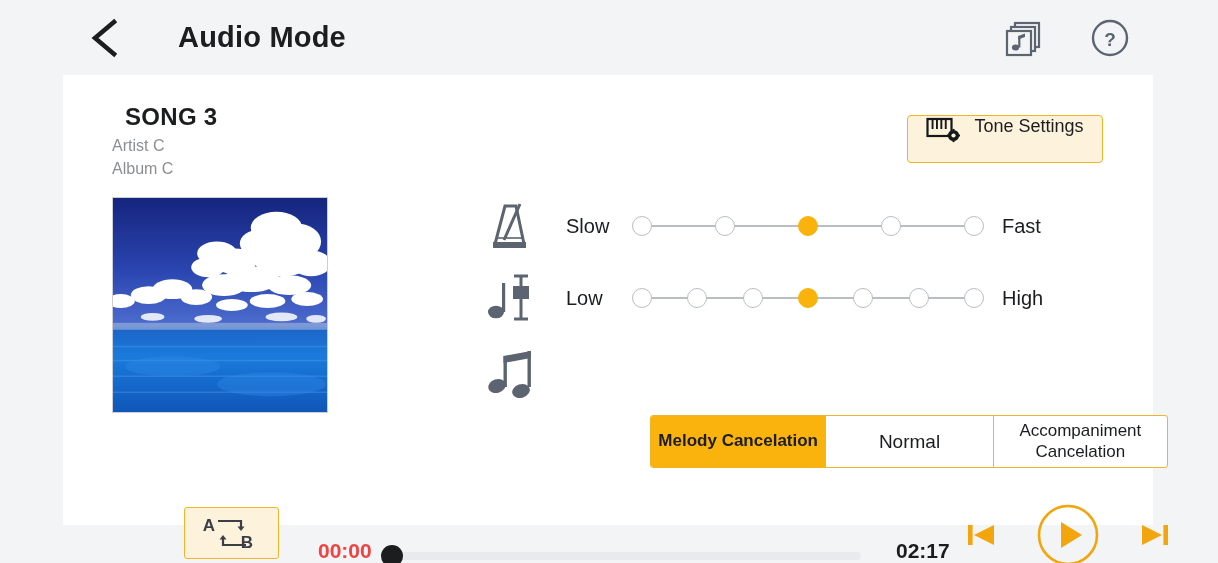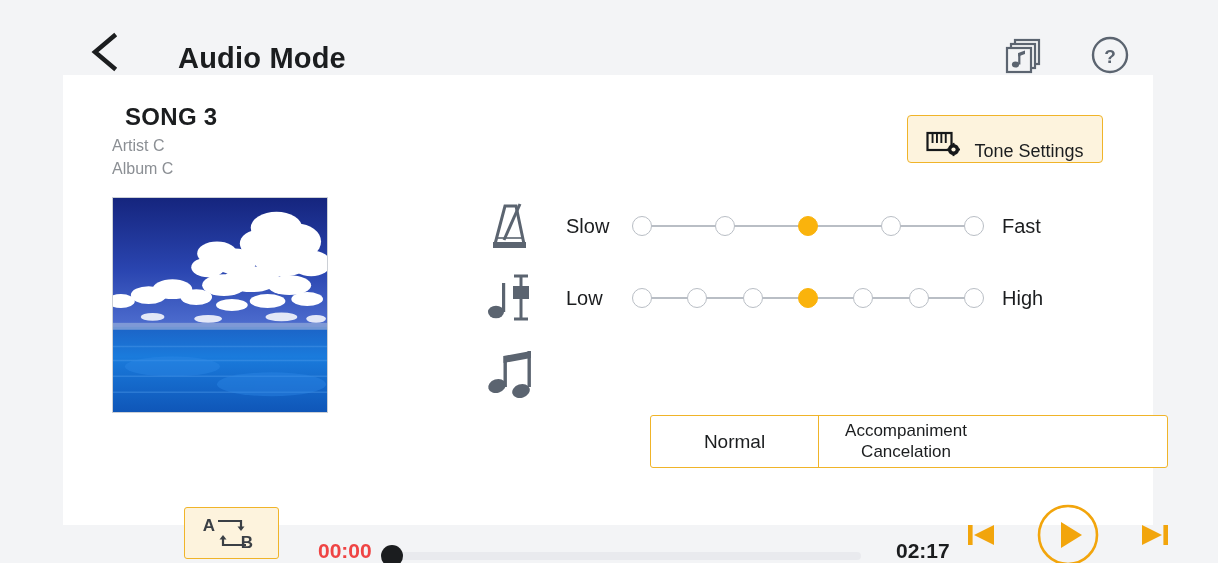--- a/index.html
+++ b/index.html
@@ -8,21 +8,21 @@
     background: #f3f4f6;
     font-family: "Liberation Sans", sans-serif;
     overflow: hidden;
   }
   .screen { position: relative; width: 1218px; height: 563px; background: #f3f4f6; }
 
   
   .header {
     position: absolute; left: 0; top: 0; width: 1218px; height: 75px;
     background: #f3f4f6;
-    display: flex; align-items: flex-end;
+    display: flex; align-items: center;
   }
   .back-btn {
     width: 46px; height: 46px; margin-left: 82px;
     display: flex; align-items: center; justify-content: center;
     cursor: pointer;
   }
   .page-title {
     margin-left: 50px;
     font-size: 29px; font-weight: 600; color: #1b1d1f;
     letter-spacing: 0.2px;
@@ -54,21 +54,21 @@
     font-size: 16px; color: #8b8f94;
   }
 
   
   .tone-btn {
     position: absolute; left: 844px; top: 40px;
     width: 196px; height: 48px;
     background: #fdf3dd;
     border: 1px solid #f0b429;
     border-radius: 4px;
-    display: flex; align-items: flex-end; justify-content: center; gap: 14px;
+    display: flex; align-items: flex-start; justify-content: center; gap: 14px;
     cursor: pointer;
   }
   .tone-btn-label { font-size: 18px; color: #1b1d1f; }
 
   
   .album-art {
     position: absolute; left: 49px; top: 122px;
     width: 216px; height: 216px;
     border: 1px solid #ccd0d6;
     overflow: hidden;
@@ -319,20 +319,21 @@
           <ellipse cx="12" cy="42" rx="9" ry="6.8" transform="rotate(-18 12 42)" fill="#5b6470"></ellipse>
           <ellipse cx="36" cy="47" rx="9" ry="6.8" transform="rotate(-18 36 47)" fill="#5b6470"></ellipse>
           <rect x="18.5" y="12" width="3.4" height="31" fill="#5b6470"></rect>
           <rect x="42.5" y="7" width="3.4" height="36" fill="#5b6470"></rect>
           <path d="M18.5 12 L45.9 7 L45.9 14 L18.5 19 Z" fill="#5b6470"></path>
         </svg>
       </div>
     </div>
 
     <div class="segmented">
+      <div class="seg seg-0 active">Melody Cancelation</div>
       <div class="seg seg-1">Normal</div>
       <div class="seg seg-2">Accompaniment Cancelation</div>
     </div>
 
     <div class="ab-btn">
       <svg width="62" height="40" viewBox="0 0 62 40">
         <text x="8" y="18" font-family="Liberation Sans, sans-serif" font-size="17" font-weight="600" fill="#3a3f45" text-anchor="middle">A</text>
         <text x="46" y="35" font-family="Liberation Sans, sans-serif" font-size="17" font-weight="600" fill="#3a3f45" text-anchor="middle">B</text>
         <path d="M17 8 L40 8 L40 15" fill="none" stroke="#3a3f45" stroke-width="2.2"></path>
         <path d="M36.5 13.5 L40 18 L43.5 13.5 Z" fill="#3a3f45"></path>

